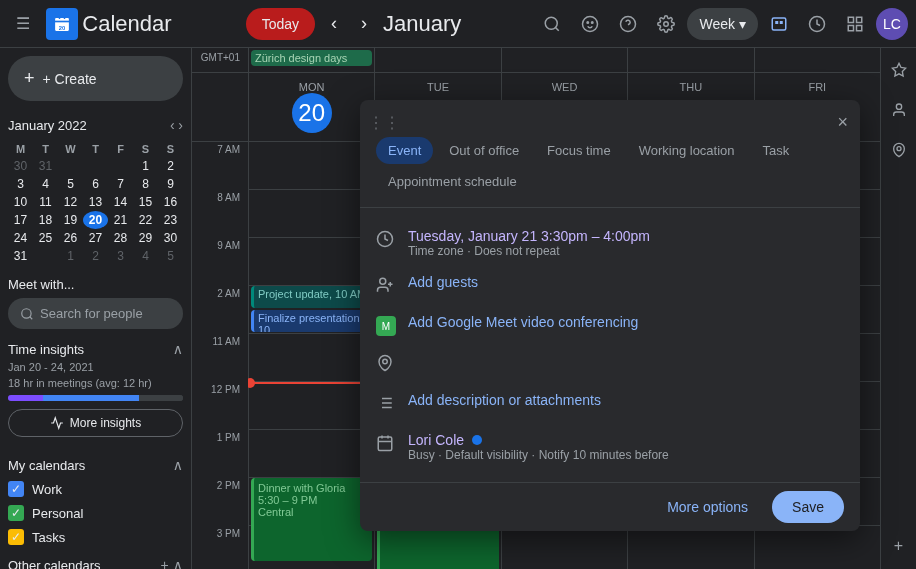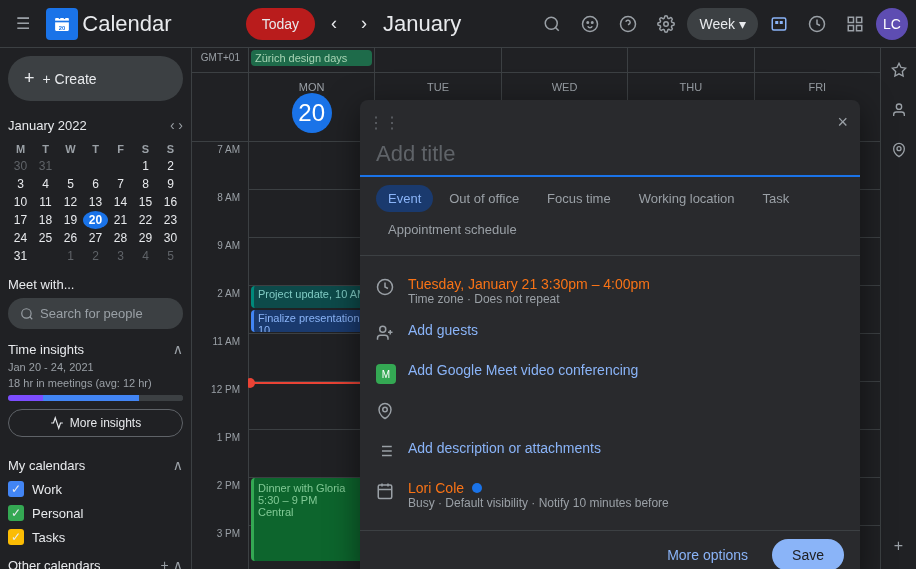--- a/index.html
+++ b/index.html
@@ -96,21 +96,21 @@
     .modal-close { background: none; border: none; color: #9aa0a6; cursor: pointer; font-size: 18px; padding: 4px; border-radius: 50%; }
     .modal-title-input { width: 100%; background: none; border: none; border-bottom: 2px solid #1a73e8; color: #e8eaed; font-size: 22px; padding: 4px 16px 8px; outline: none; margin-bottom: 8px; }
     .modal-title-input::placeholder { color: #5f6368; }
     .event-type-tabs { display: flex; gap: 4px; padding: 0 16px 12px; border-bottom: 1px solid #3c4043; flex-wrap: wrap; }
     .event-tab { background: none; border: none; color: #9aa0a6; padding: 6px 12px; border-radius: 20px; cursor: pointer; font-size: 13px; }
     .event-tab.active { background: #1a3a6e; color: #8ab4f8; }
     .modal-body { padding: 12px 0; }
     .modal-row { display: flex; align-items: flex-start; padding: 8px 16px; gap: 12px; }
     .modal-row-icon { color: #9aa0a6; font-size: 16px; width: 20px; flex-shrink: 0; margin-top: 2px; }
     .modal-row-content { flex: 1; }
-    .modal-row-primary { font-size: 14px; color: #f97316; }
+    .modal-row-primary { font-size: 14px; color: #c4b5fd; }
     .modal-row-secondary { font-size: 12px; color: #9aa0a6; }
     .modal-row-link { color: #8ab4f8; cursor: pointer; font-size: 14px; }
     .modal-footer { display: flex; align-items: center; justify-content: flex-end; padding: 8px 16px; gap: 8px; border-top: 1px solid #3c4043; }
     .more-options-btn { background: none; border: none; color: #8ab4f8; cursor: pointer; font-size: 14px; padding: 8px 16px; border-radius: 20px; }
     .save-btn { background: #8ab4f8; border: none; color: #202124; font-size: 14px; font-weight: 500; padding: 8px 20px; border-radius: 20px; cursor: pointer; }
     .calendar-icon-row { display: flex; align-items: center; gap: 8px; }
     .owner-dot { width: 10px; height: 10px; border-radius: 50%; background: #1a73e8; flex-shrink: 0; }
 
     
     .meet-icon { width: 20px; height: 20px; background: #34a853; border-radius: 4px; display: flex; align-items: center; justify-content: center; font-size: 10px; color: white; }
@@ -516,21 +516,20 @@
     <div class="right-panel-icon" style="margin-top:auto;">+</div>
   </div>
 </div>
 
 <div class="modal-overlay">
   <div class="modal">
     <div class="modal-header">
       <span class="modal-drag">⋮⋮</span>
       <button class="modal-close">×</button>
     </div>
-    <input class="modal-title-input" type="text" placeholder="Add title" style="">
 
     <div class="event-type-tabs">
       <button class="event-tab active">Event</button>
       <button class="event-tab">Out of office</button>
       <button class="event-tab">Focus time</button>
       <button class="event-tab">Working location</button>
       <button class="event-tab">Task</button>
       <button class="event-tab">Appointment schedule</button>
     </div>
 

